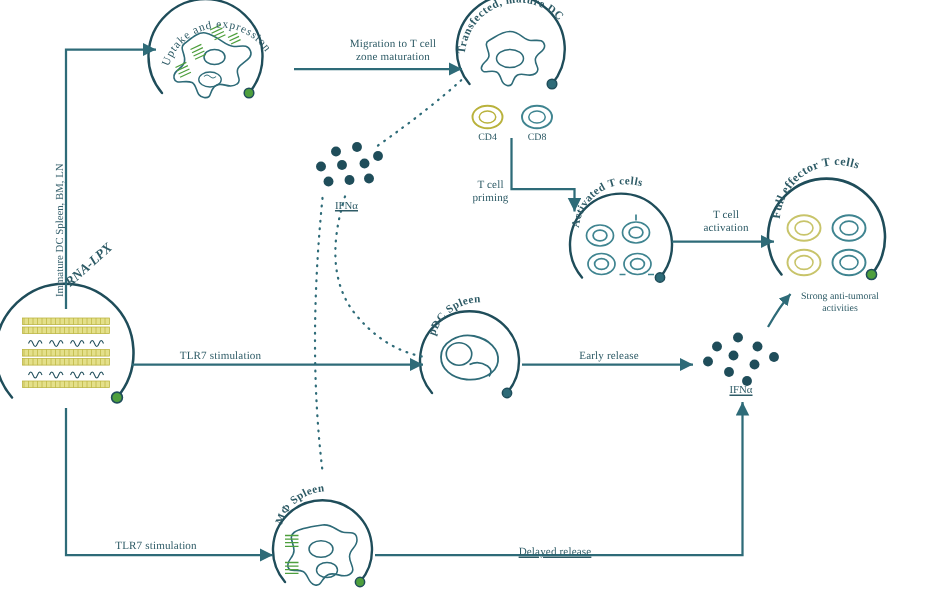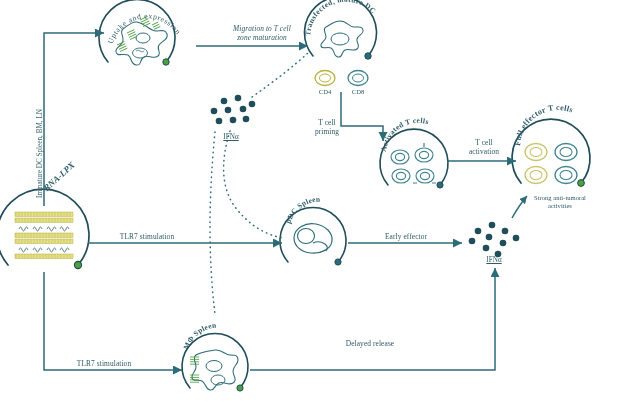--- a/index.html
+++ b/index.html
@@ -269,24 +269,24 @@
 
 <div class="lbl node-sub" style="left:312px; top:88px; width:26px;">CD4</div>
 <div class="lbl node-sub" style="left:345px; top:88px; width:26px;">CD8</div>
 
 <div class="lbl node-sub" style="left:512px; top:194px; width:96px;">Strong anti-tumoral
 activities</div>
 
 <div class="lbl dotlbl" style="left:208px; top:133px; width:46px;">IFNα</div>
 <div class="lbl dotlbl" style="left:471px; top:256px; width:46px;">IFNα</div>
 
-<div class="lbl flow-lbl" style="left:212px; top:25px; width:100px;font-style:italic;">Migration to T cell
+<div class="lbl flow-lbl" style="left:212px; top:25px; width:100px;">Migration to T cell
 zone maturation</div>
 <div class="lbl flow-lbl" style="left:303px; top:119px; width:48px;">T cell
 priming</div>
 <div class="lbl flow-lbl" style="left:457px; top:139px; width:54px;">T cell
 activation</div>
 <div class="lbl flow-lbl" style="left:105px; top:233px; width:84px;">TLR7 stimulation</div>
-<div class="lbl flow-lbl" style="left:368px; top:233px; width:76px;">Early effector</div>
+<div class="lbl flow-lbl" style="left:368px; top:233px; width:76px;">Early release</div>
 <div class="lbl flow-lbl" style="left:62px; top:360px; width:84px;">TLR7 stimulation</div>
-<div class="lbl flow-lbl" style="left:330px; top:340px; width:80px;">Delayed release</div>
+<div class="lbl flow-lbl" style="left:330px; top:364px; width:80px;text-decoration:underline;">Delayed release</div>
 
 </div>
 
 </body></html>

